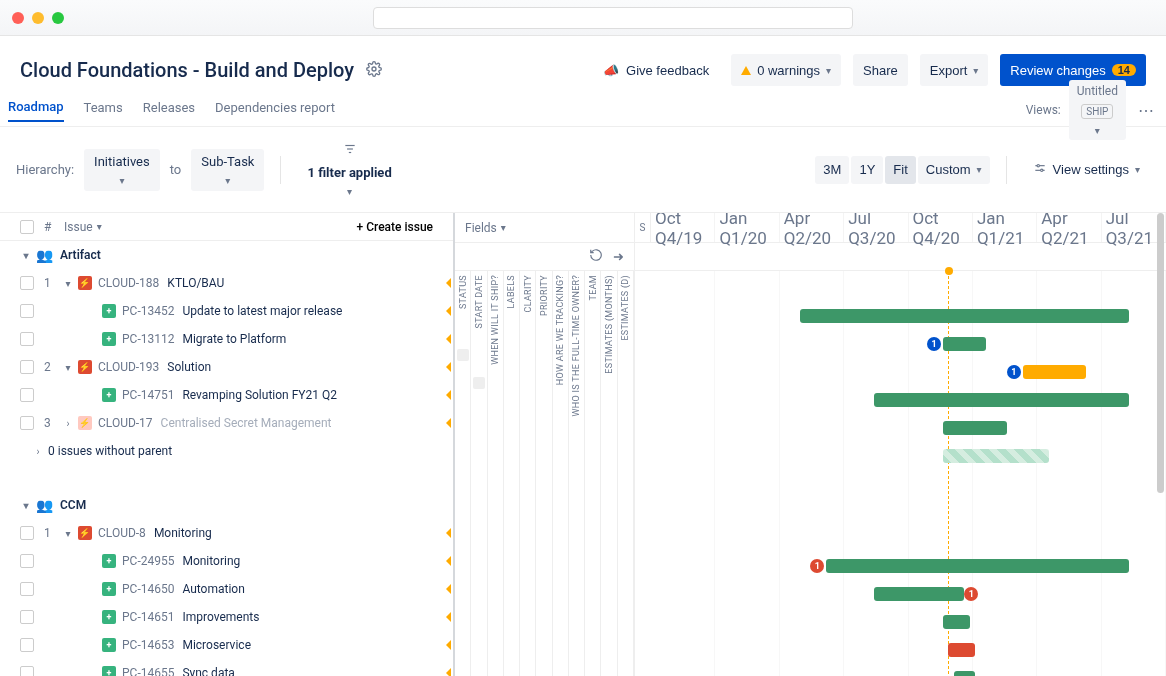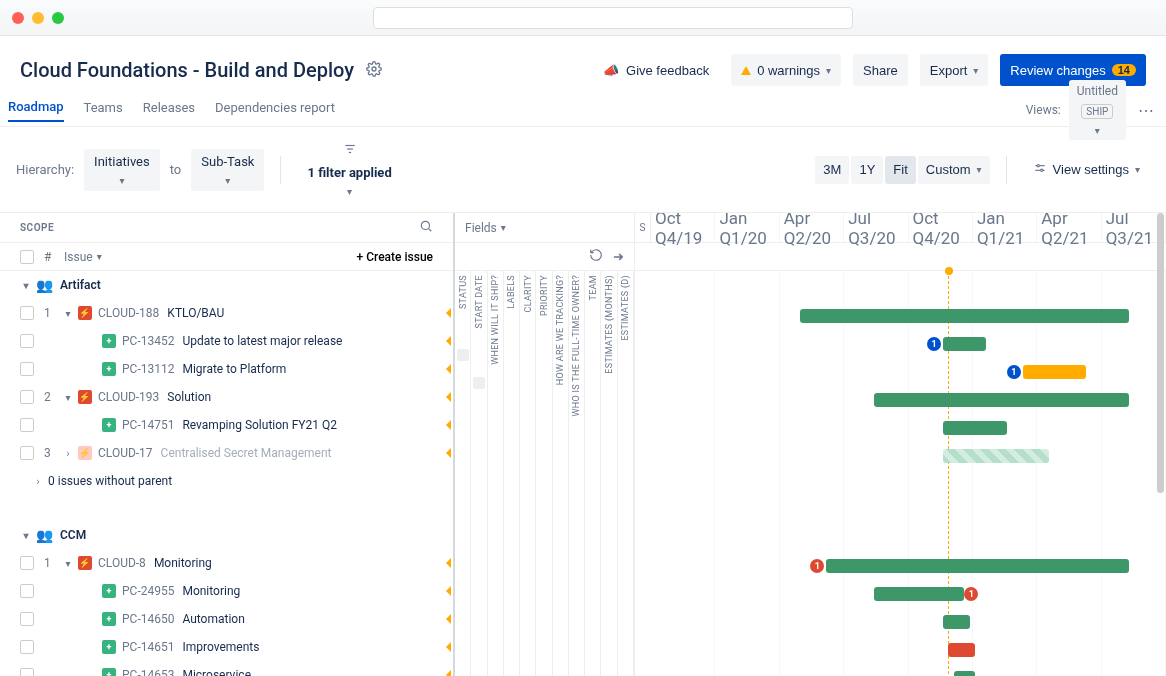--- a/index.html
+++ b/index.html
@@ -191,27 +191,20 @@
           <line x1="4" y1="16" x2="20" y2="16"></line>
           <circle cx="15" cy="16" r="2" fill="#fff"></circle>
         </svg></span>
     <span>View settings</span>
     <span class="chev">▾</span>
   </button>
 </div>
 
 <div class="content">
   <div class="left-col">
-    <div class="scope-hdr">
-      <span class="scope-lbl">SCOPE</span>
-      <span class="srch"><svg width="14" height="14" viewBox="0 0 24 24" fill="none" stroke="currentColor" stroke-width="2">
-            <circle cx="11" cy="11" r="7"></circle>
-            <line x1="21" y1="21" x2="16.5" y2="16.5"></line>
-          </svg></span>
-    </div>
     <div class="colhdr">
       <div class="ck"></div>
       <span style="width:20px">#</span>
       <span>Issue</span>
       <span class="chev" style="margin-left:4px">▾</span>
       <span class="create-link">+ Create issue</span>
     </div>
     <div class="rows" id="rows">
         <div class="row group">
           <span class="exp">▾</span>

